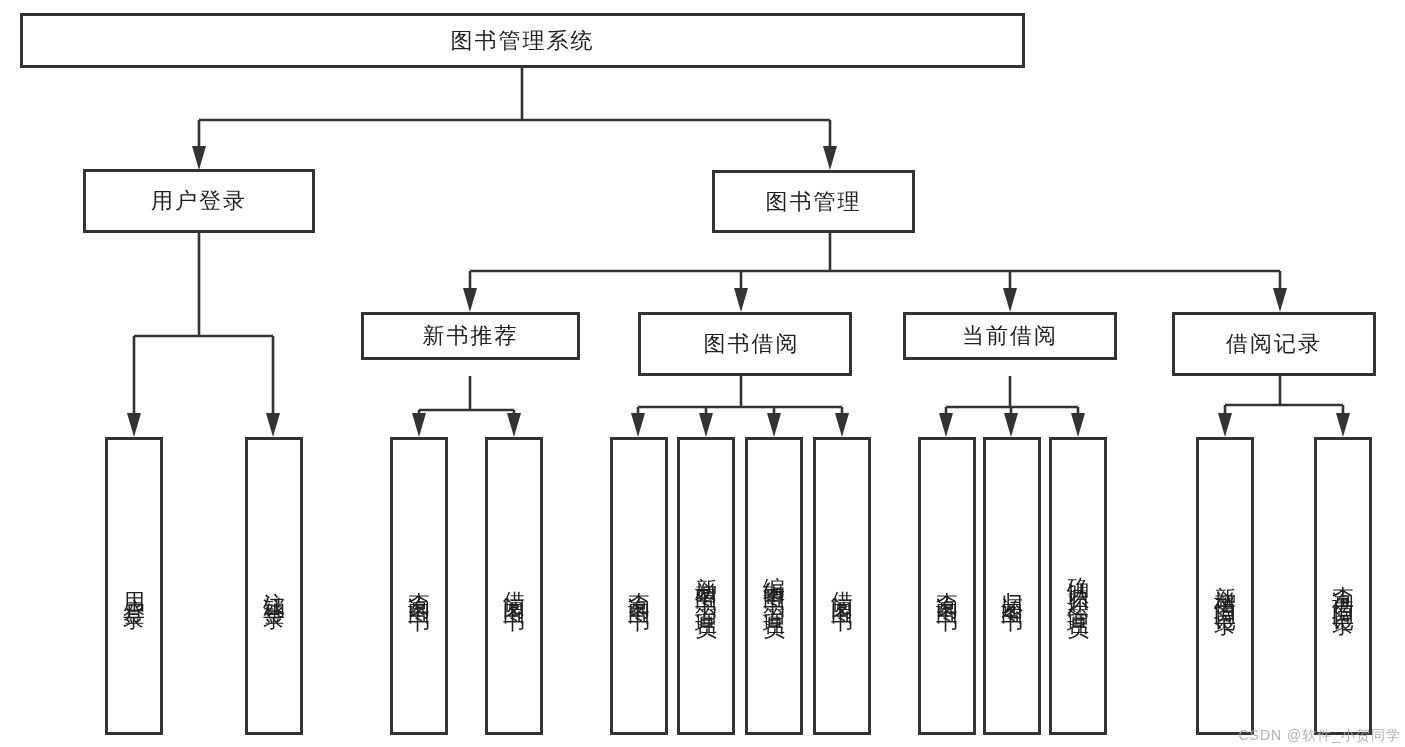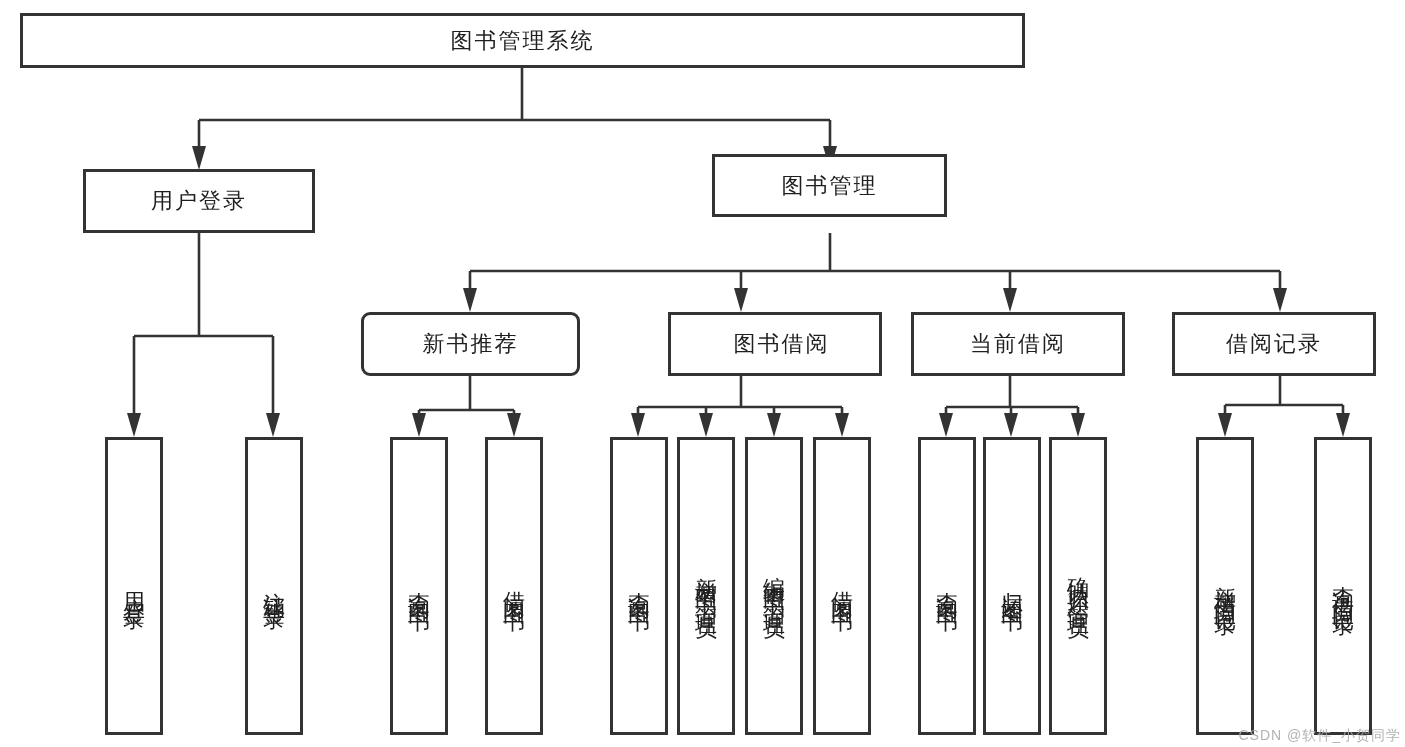--- a/index.html
+++ b/index.html
@@ -88,31 +88,31 @@
     </g>
   </svg>
 
   <div class="node" style="left:20px; top:13px; width:1005px; height:55px;">
     <span class="hlabel">图书管理系统</span>
   </div>
 
   <div class="node" style="left:83px; top:169px; width:232px; height:64px;">
     <span class="hlabel">用户登录</span>
   </div>
-  <div class="node" style="left:712px; top:154px; width:235px; height:63px;">
+  <div class="node" style="left:712px; top:170px; width:203px; height:63px;">
     <span class="hlabel">图书管理</span>
   </div>
 
-  <div class="node" style="left:361px; top:312px; width:219px; height:64px;border-radius:9px;">
+  <div class="node" style="left:361px; top:312px; width:219px; height:48px;">
     <span class="hlabel">新书推荐</span>
   </div>
-  <div class="node" style="left:668px; top:312px; width:214px; height:64px;padding-left:13px;">
+  <div class="node" style="left:638px; top:312px; width:214px; height:64px;padding-left:13px;">
     <span class="hlabel">图书借阅</span>
   </div>
-  <div class="node" style="left:903px; top:312px; width:214px; height:64px;margin-left:8px;">
+  <div class="node" style="left:903px; top:312px; width:214px; height:48px;">
     <span class="hlabel">当前借阅</span>
   </div>
   <div class="node" style="left:1172px; top:312px; width:204px; height:64px;">
     <span class="hlabel">借阅记录</span>
   </div>
 
   <div class="node" style="left:105px; top:437px; width:58px; height:298px;">
     <span class="vlabel">用户登录</span>
   </div>
   <div class="node" style="left:245px; top:437px; width:58px; height:298px;">

